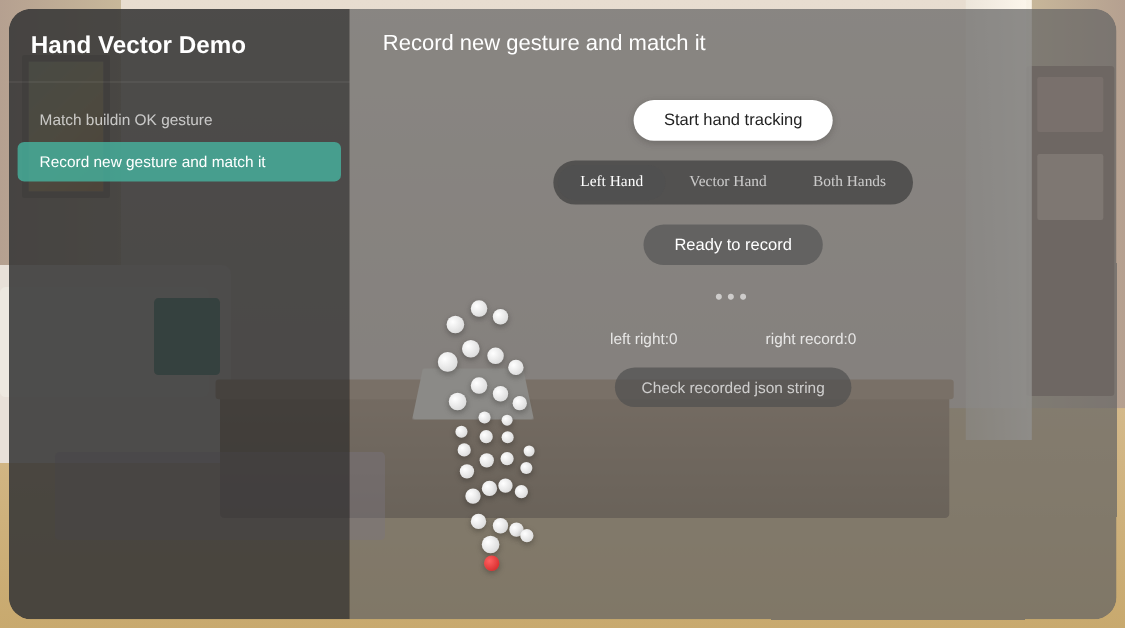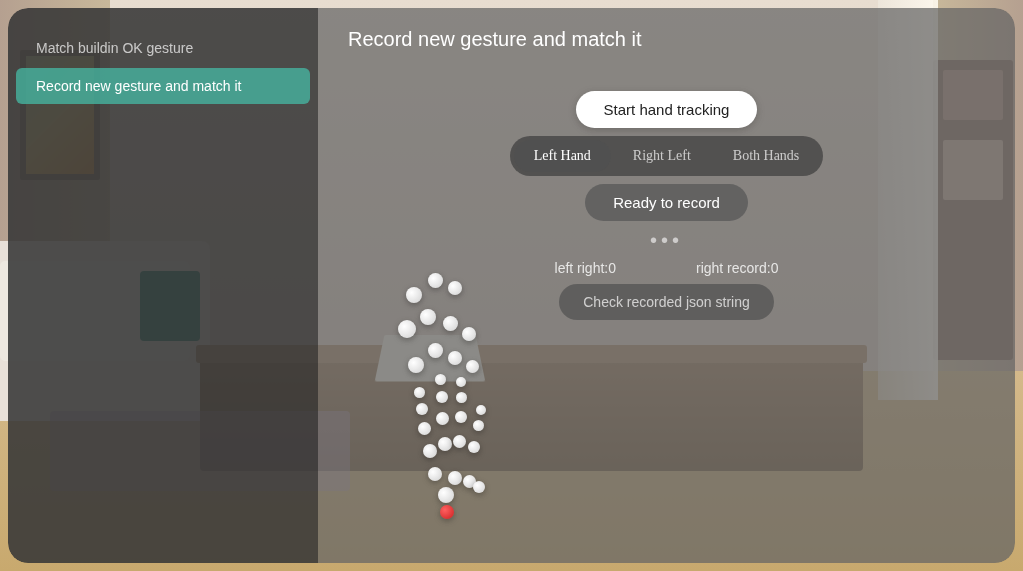--- a/index.html
+++ b/index.html
@@ -245,21 +245,21 @@
       font-size: 20px;
       font-weight: 500;
       margin-bottom: 30px;
     }
 
     
     .controls-area {
       display: flex;
       flex-direction: column;
       align-items: center;
-      gap: 8px;
+      gap: 18px;
       margin-top: 10px;
       z-index: 5;
     }
 
     .btn-start-tracking {
       background: #ffffff;
       color: #222;
       border: none;
       border-radius: 30px;
       padding: 10px 28px;
@@ -379,37 +379,38 @@
     <div class="shelf-item1"></div>
     <div class="shelf-item2"></div>
   </div>
 
   <div class="curtain"></div>
 </div>
 
 <div class="app-container">
 
   <div class="sidebar">
+    <div class="sidebar-title">Hand Vector Demo</div>
 
     <div class="sidebar-item">Match buildin OK gesture</div>
 
     <div class="sidebar-item active">Record new gesture and match it</div>
   </div>
 
   <div class="main-content">
 
     <div class="main-title">Record new gesture and match it</div>
 
     <div class="controls-area">
 
       <button class="btn-start-tracking">Start hand tracking</button>
 
       <div class="hand-selector">
         <button class="hand-btn active">Left Hand</button>
-        <button class="hand-btn">Right Left</button>
+        <button class="hand-btn">Vector Hand</button>
         <button class="hand-btn">Both Hands</button>
       </div>
 
       <button class="btn-ready">Ready to record</button>
 
       <div class="dots-indicator">•••</div>
 
       <div class="scores-row">
         <span class="score-text">left right:0</span>
         <span class="score-text">right record:0</span>

